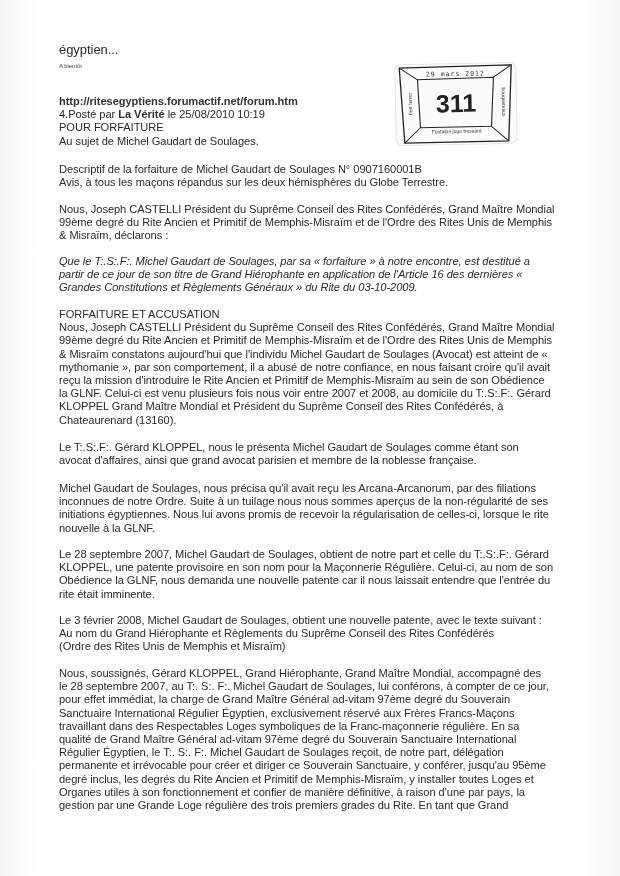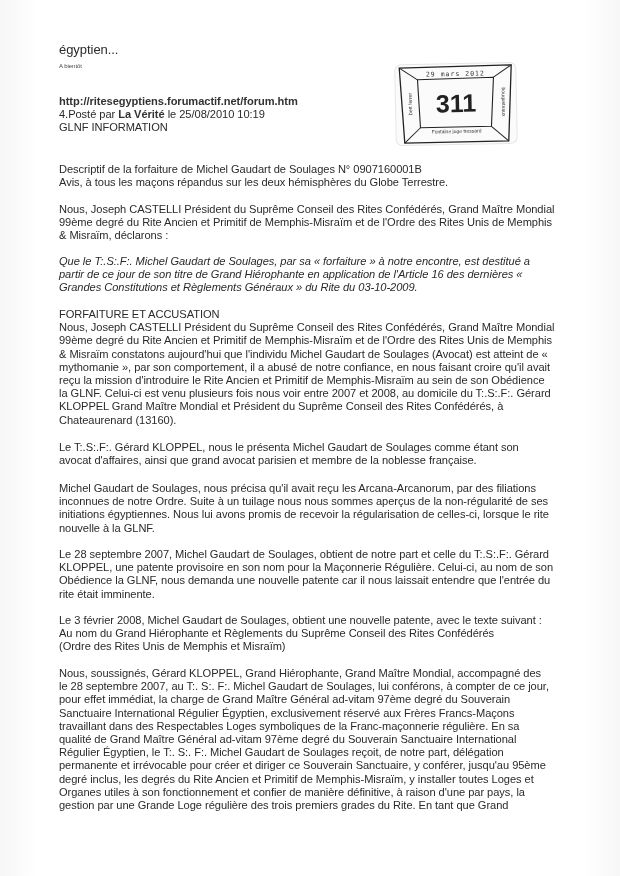--- a/index.html
+++ b/index.html
@@ -104,21 +104,22 @@
 <div class="page">
 
   <div class="text-block" style="top:43px;">
     <span class="line intro">égyptien...</span>
     <span class="line tiny" style="margin-top:6px;">A bientôt</span>
   </div>
 
   <div class="text-block" style="top:95px;">
     <span class="line bold">http://ritesegyptiens.forumactif.net/forum.htm</span>
     <span class="line"><span>4.Posté par </span><span class="bold">La Vérité</span><span> le 25/08/2010 10:19</span></span>
-    <span class="line">GLNF INFORMATION</span>
+    <span class="line">POUR FORFAITURE</span>
+    <span class="line">Au sujet de Michel Gaudart de Soulages.</span>
   </div>
 
   <div class="stamp">
     <svg width="120" height="80" viewBox="0 0 120 80">
       <polygon points="4,3 116,2 112,78 8,78" fill="none" stroke="#222" stroke-width="1.3"></polygon>
       <polygon points="22,15 98,14 95,63 24,63" fill="none" stroke="#222" stroke-width="1.1"></polygon>
       <line x1="4" y1="3" x2="22" y2="15" stroke="#222" stroke-width="1"></line>
       <line x1="116" y1="2" x2="98" y2="14" stroke="#222" stroke-width="1"></line>
       <line x1="112" y1="78" x2="95" y2="63" stroke="#222" stroke-width="1"></line>
       <line x1="8" y1="78" x2="24" y2="63" stroke="#222" stroke-width="1"></line>

